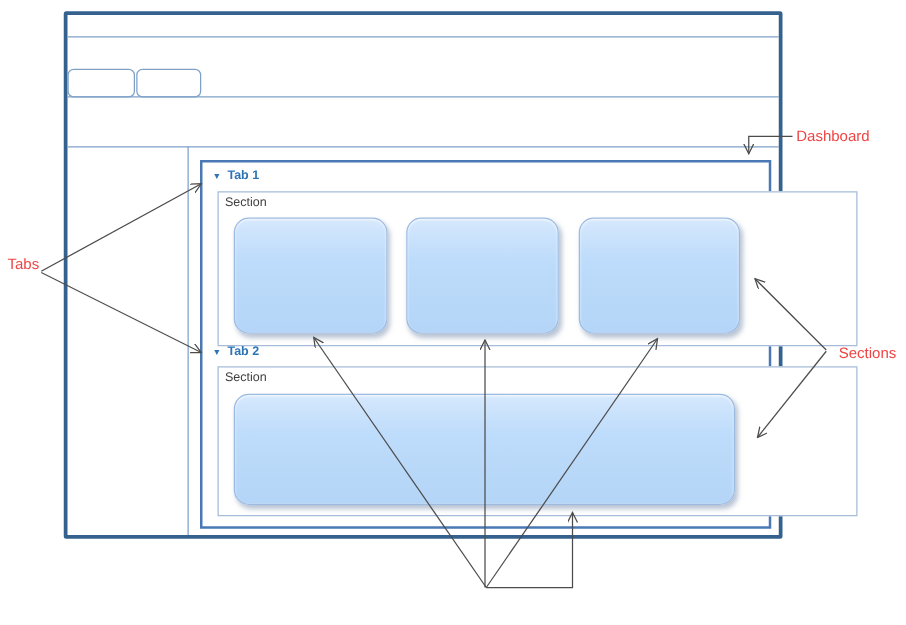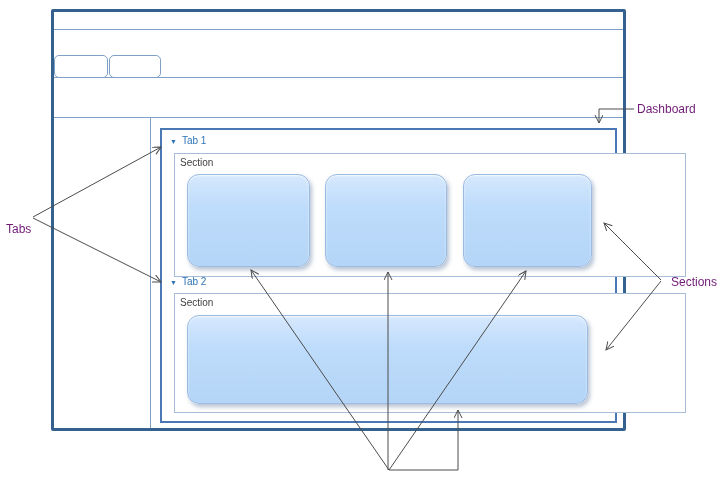--- a/index.html
+++ b/index.html
@@ -24,21 +24,21 @@
   }
   .mock-tab.ta{left:0;width:54px;}
   .mock-tab.tb{left:55px;width:52px;}
   
   .dashboard{
     position:absolute;left:160px;top:128px;width:457px;height:295px;
     border:2px solid #4a78b4;background:#ffffff;box-sizing:border-box;
   }
   .tab-header{
     position:absolute;left:8px;display:flex;align-items:center;gap:5px;
-    color:#2e74b5;font-size:10px;font-weight:normal;line-height:10px;
+    color:#2e74b5;font-size:10px;font-weight:bold;line-height:10px;
   }
   .tab-header .tri{font-size:7px;line-height:7px;color:#2e74b5;}
   .tab-header.th1{top:6px;}
   .tab-header.th2{top:147px;justify-content:space-between;}
   .section{
     position:absolute;left:12px;width:512px;background:#ffffff;
     border:1px solid #a6bcd8;box-sizing:border-box;
   }
   .section.sec1{top:23px;height:124px;}
   .section.sec2{top:163px;height:120px;}
@@ -47,22 +47,22 @@
     position:absolute;border-radius:12px;
     background:linear-gradient(180deg,#d6e8fd 0%,#bedcfb 35%,#b4d5f7 100%);
     border:1px solid #9cbbe2;box-sizing:border-box;
     box-shadow:2px 3px 4px rgba(125,145,175,0.55), inset 0 1px 2px rgba(255,255,255,0.8);
   }
   .component.c1{left:12px;top:20px;width:123px;height:93px;}
   .component.c2{left:150px;top:20px;width:122px;height:93px;}
   .component.c3{left:288px;top:20px;width:129px;height:93px;}
   .component.cw{left:12px;top:21px;width:401px;height:89px;}
   
-  .ann{position:absolute;font-size:12px;color:#701a75;white-space:nowrap;}
-  .ann.tabs{left:6px;top:222px;}
+  .ann{position:absolute;font-size:12px;color:#ef4444;white-space:nowrap;}
+  .ann.tabs{left:6px;top:204px;}
   .ann.dash{left:637px;top:102px;}
   .ann.secs{left:671px;top:275px;}
   .ann.comps{left:319px;top:481px;}
   
   .overlay{position:absolute;left:0;top:0;z-index:10;pointer-events:none;}
 </style>
 </head>
 <body>
 
 <div id="stage">

